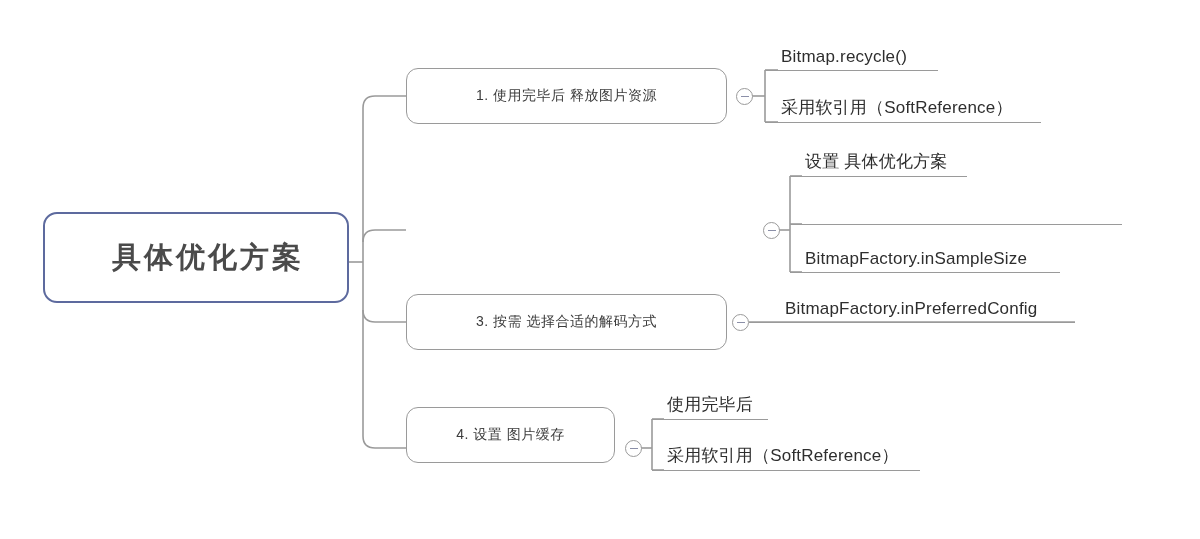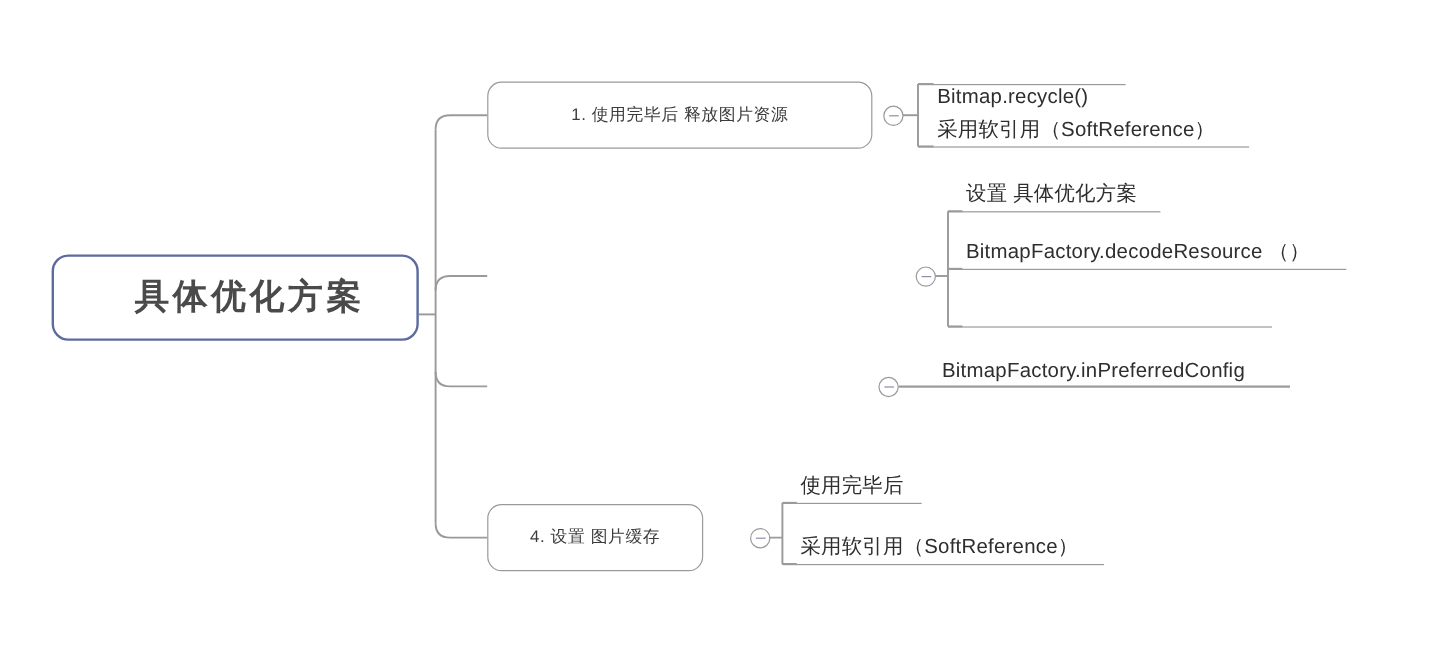--- a/index.html
+++ b/index.html
@@ -27,21 +27,21 @@
     height: 539px;
     pointer-events: none;
   }
 
   
   .root-node {
     position: absolute;
     left: 43px;
     top: 212px;
     width: 306px;
-    height: 72px;
+    height: 91px;
     box-sizing: border-box;
     border: 2px solid #5d6a9e;
     border-radius: 14px;
     background: #ffffff;
     display: flex;
     align-items: center;
     justify-content: center;
     padding-left: 24px;
   }
   .root-label {
@@ -154,56 +154,59 @@
     <span class="root-label">具体优化方案</span>
   </div>
 
   <div class="branch-node" style="left:406px; top:68px; width:321px; height:56px;">
     <span class="branch-label">1. 使用完毕后 释放图片资源</span>
   </div>
   <div class="toggle-circle" style="left:736px; top:88px;">
     <span class="minus"></span>
   </div>
 
-  <div class="leaf-node" style="left:781px; top:42px; height:28px;margin-top:24px;">
+  <div class="leaf-node" style="left:781px; top:42px; height:28px;">
     <span class="leaf-label">Bitmap.recycle()</span>
   </div>
   <div class="leaf-underline" style="left:765px; top:70px; width:173px;"></div>
 
   <div class="leaf-node" style="left:781px; top:93px; height:29px;">
     <span class="leaf-label">采用软引用（SoftReference）</span>
   </div>
   <div class="leaf-underline" style="left:765px; top:122px; width:276px;"></div>
 
   <div class="toggle-circle" style="left:763px; top:222px;">
     <span class="minus"></span>
   </div>
 
   <div class="leaf-node" style="left:805px; top:150px; height:26px;">
     <span class="leaf-label">设置 具体优化方案</span>
   </div>
   <div class="leaf-underline" style="left:790px; top:176px; width:177px;"></div>
 
-  <div class="leaf-node" style="left:805px; top:197px; height:27px;">
-    <span class="leaf-label">BitmapFactory.decodeResource （）</span>
-  </div>
   <div class="leaf-underline" style="left:790px; top:224px; width:332px;"></div>
 
+  <div class="leaf-node" style="left:805px; top:245px; height:27px;">
+    <span class="leaf-label">BitmapFactory.inSampleSize</span>
+  </div>
   <div class="leaf-underline" style="left:790px; top:272px; width:270px;"></div>
 
+  <div class="branch-node" style="left:406px; top:294px; width:321px; height:56px;">
+    <span class="branch-label">3. 按需 选择合适的解码方式</span>
+  </div>
   <div class="toggle-circle" style="left:732px; top:314px;">
     <span class="minus"></span>
   </div>
 
   <div class="leaf-node" style="left:785px; top:295px; height:27px;">
     <span class="leaf-label">BitmapFactory.inPreferredConfig</span>
   </div>
   <div class="leaf-underline" style="left:749px; top:322px; width:326px;"></div>
 
-  <div class="branch-node" style="left:406px; top:420px; width:180px; height:56px;">
+  <div class="branch-node" style="left:406px; top:407px; width:209px; height:56px;">
     <span class="branch-label">4. 设置 图片缓存</span>
   </div>
   <div class="toggle-circle" style="left:625px; top:440px;">
     <span class="minus"></span>
   </div>
 
   <div class="leaf-node" style="left:667px; top:393px; height:26px;">
     <span class="leaf-label">使用完毕后</span>
   </div>
   <div class="leaf-underline" style="left:652px; top:419px; width:116px;"></div>

